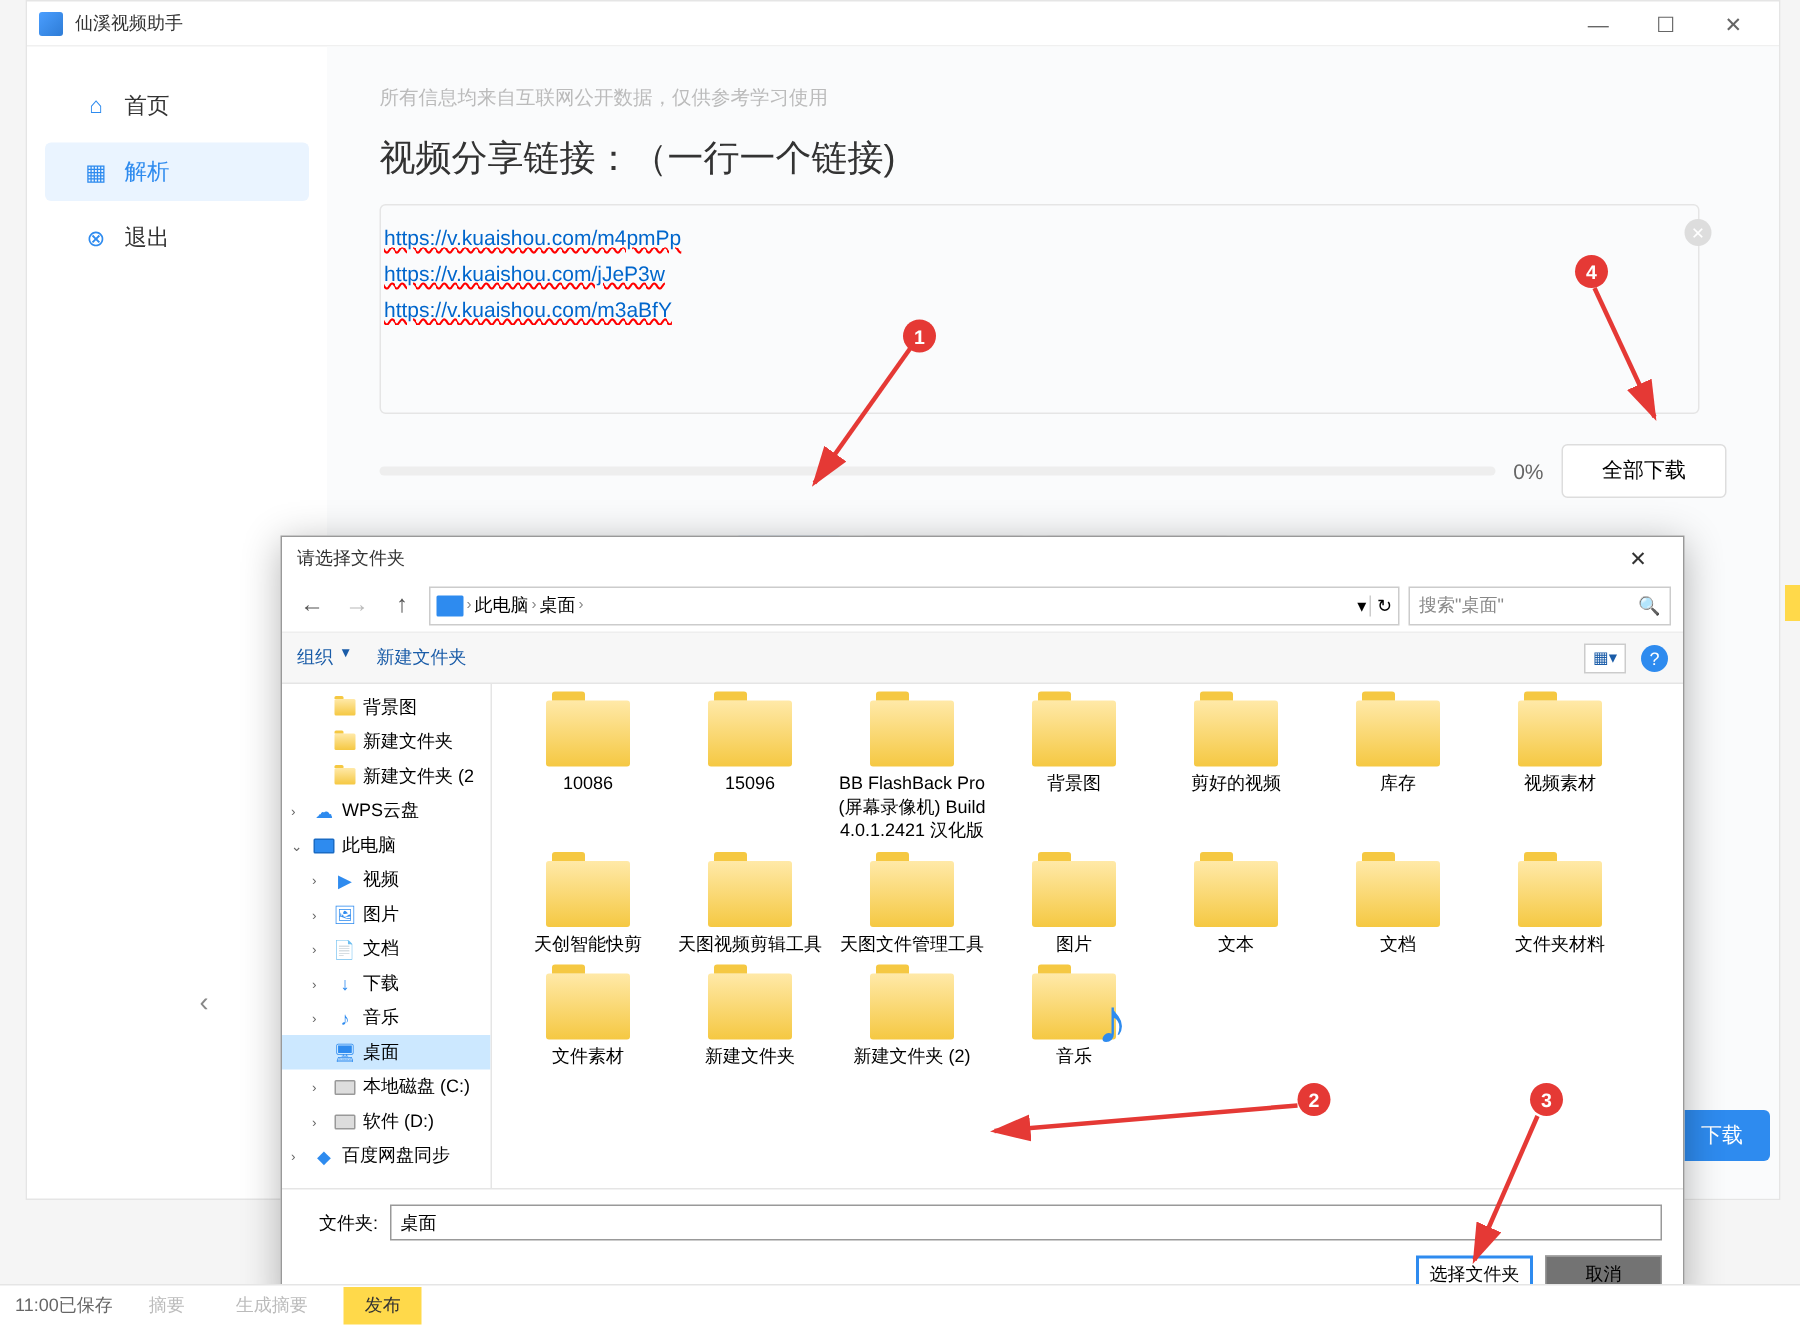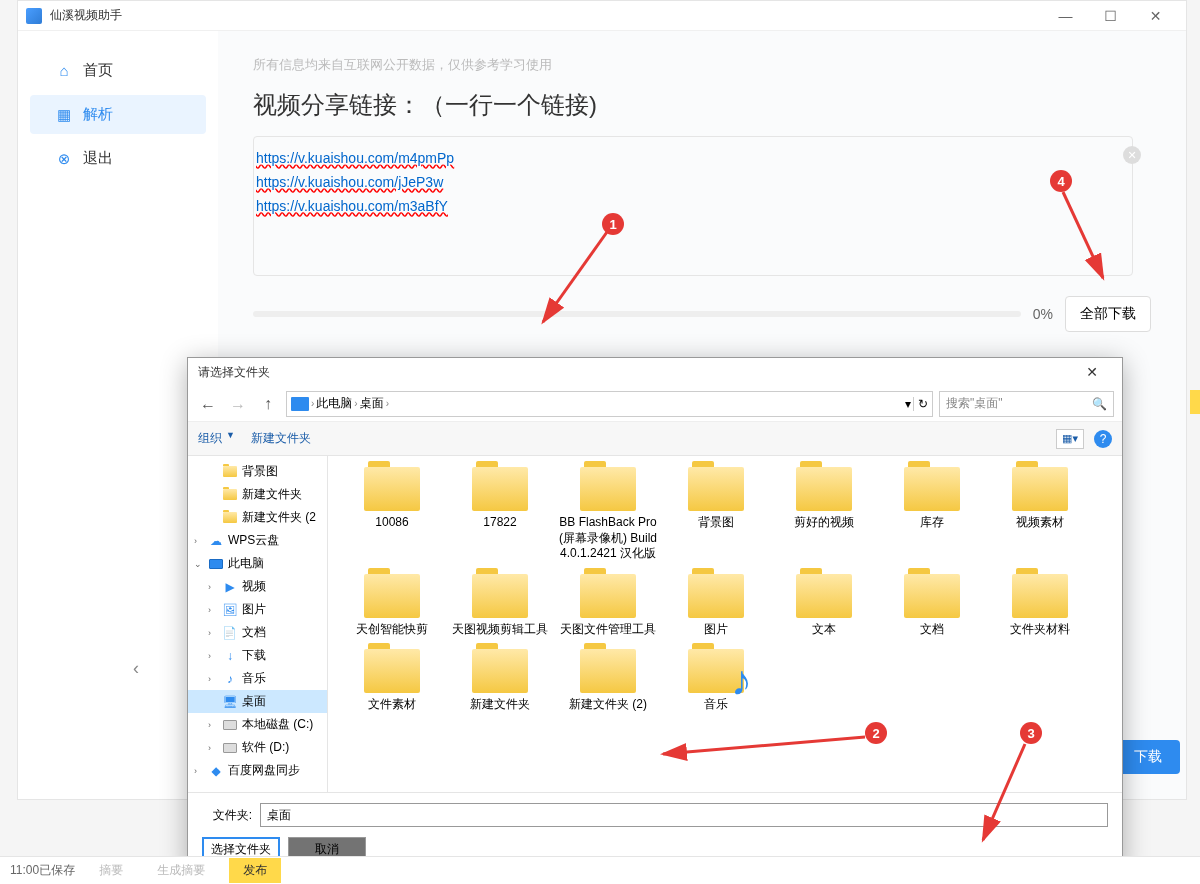--- a/index.html
+++ b/index.html
@@ -23,21 +23,21 @@
 .content { flex: 1; padding: 25px 35px; background: #fafbfc; position: relative; }
 .disclaimer { text-align: left; color: #bbb; font-size: 13px; margin-bottom: 15px; }
 .section-title { font-size: 24px; color: #333; margin-bottom: 15px; }
 .textarea-wrap { position: relative; }
 .url-box { width: 880px; height: 140px; border: 1px solid #e5e5e5; border-radius: 4px; padding: 10px 2px; font-size: 14px; resize: none; font-family: inherit; color: #0066cc; line-height: 1.7; }
 .clear-btn { position: absolute; right: 10px; top: 10px; width: 18px; height: 18px; border-radius: 50%; background: #ddd; color: #fff; font-size: 11px; display: flex; align-items: center; justify-content: center; cursor: pointer; }
 
 .progress-row { display: flex; align-items: center; gap: 12px; margin-top: 20px; }
 .progress-bar { flex: 1; height: 6px; background: #eee; border-radius: 3px; }
 .progress-pct { font-size: 14px; color: #666; }
-.download-all-btn { padding: 8px 14px; border: 1px solid #ddd; border-radius: 4px; background: #fff; font-size: 14px; cursor: pointer; }
+.download-all-btn { padding: 8px 26px; border: 1px solid #ddd; border-radius: 4px; background: #fff; font-size: 14px; cursor: pointer; }
 
 .path-row { display: flex; align-items: center; gap: 10px; margin-top: 25px; }
 .path-label { font-size: 14px; color: #333; }
 .path-input { width: 160px; padding: 6px 10px; border: 1px solid #ddd; border-radius: 4px; font-size: 13px; }
 .btn { padding: 7px 20px; border: 1px solid #ddd; border-radius: 4px; background: #fff; font-size: 14px; cursor: pointer; }
 .btn.primary { color: #2e8bef; border-color: #9cc9f5; }
 
 .blue-download { position: absolute; right: 20px; top: 740px; background: #2e8bef; color: #fff; padding: 8px 18px; border-radius: 4px; font-size: 14px; }
 
 
@@ -76,21 +76,21 @@
 .file-item { width: 108px; display: flex; flex-direction: column; align-items: center; padding: 6px 4px; font-size: 12px; text-align: center; cursor: pointer; }
 .folder-big { width: 56px; height: 44px; background: linear-gradient(#ffe9a8,#f5c842); border-radius: 2px; position: relative; margin-bottom: 4px; }
 .folder-big::before { content:''; position:absolute; top:-6px; left:4px; width:22px; height:6px; background:#f5c842; border-radius:2px 2px 0 0; }
 .folder-big.music::after { content:'♪'; position:absolute; right:-8px; top:8px; font-size:42px; color:#2e8bef; }
 .file-label { line-height: 1.3; word-break: break-all; max-width: 100px; }
 
 .fd-bottom { border-top: 1px solid #e5e5e5; padding: 10px 14px; display: flex; flex-direction: column; gap: 10px; }
 .folder-row { display: flex; align-items: center; gap: 8px; }
 .folder-row label { font-size: 12px; width: 50px; text-align: right; }
 .folder-input { flex: 1; height: 24px; border: 1px solid #999; padding: 0 6px; font-size: 12px; }
-.btn-row { display: flex; gap: 8px; }
+.btn-row { display: flex; justify-content: flex-end; gap: 8px; }
 .dlg-btn { width: 78px; height: 24px; border: 1px solid #999; background: #737373; font-size: 12px; cursor: pointer; }
 .dlg-btn.primary { border: 2px solid #2e8bef; background: #fff; }
 
 
 .anno-circle { position: absolute; width: 22px; height: 22px; border-radius: 50%; background: #e53935; color: #fff; font-size: 13px; font-weight: bold; display: flex; align-items: center; justify-content: center; z-index: 100; }
 .anno-arrow { position: absolute; z-index: 99; pointer-events: none; }
 
 
 .bottom-bar { position: absolute; left: 0; bottom: 0; width: 1200px; height: 28px; background: #fff; border-top: 1px solid #e5e5e5; display: flex; align-items: center; padding: 0 10px; gap: 14px; font-size: 12px; color: #666; }
 .bottom-bar .tab { padding: 4px 10px; }
@@ -280,21 +280,21 @@
         </div>
       </div>
     <div class="fd-files">
       <div class="file-grid" id="files">
           <div class="file-item">
             <div class="folder-big"></div>
             <div class="file-label">10086</div>
           </div>
           <div class="file-item">
             <div class="folder-big"></div>
-            <div class="file-label">17822</div>
+            <div class="file-label">15096</div>
           </div>
           <div class="file-item">
             <div class="folder-big"></div>
             <div class="file-label">BB FlashBack Pro(屏幕录像机) Build 4.0.1.2421 汉化版</div>
           </div>
           <div class="file-item">
             <div class="folder-big"></div>
             <div class="file-label">背景图</div>
           </div>
           <div class="file-item">

